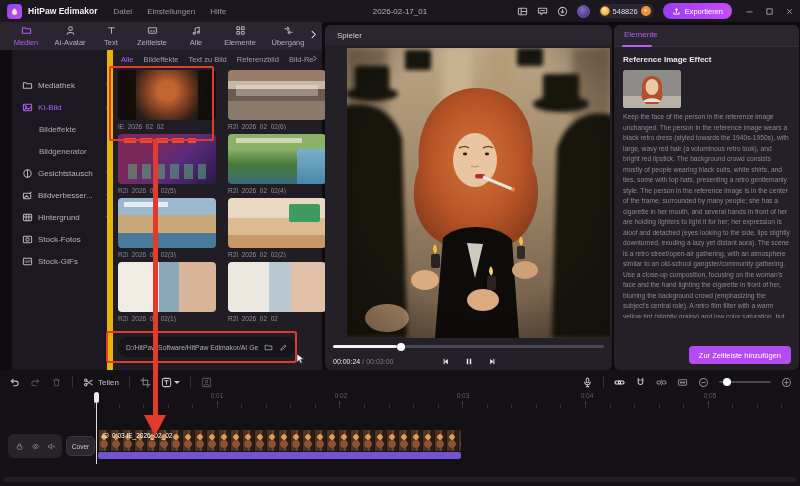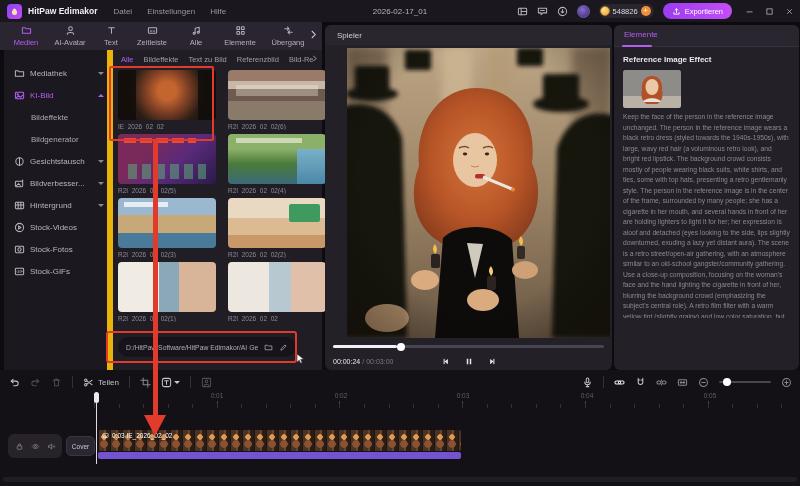--- a/index.html
+++ b/index.html
@@ -21,21 +21,21 @@
 .pluscoin{width:10px;height:10px;border-radius:50%;background:#f0903a;color:#fff;font-size:8px;line-height:9px;text-align:center}
 .export-btn{display:flex;align-items:center;gap:4px;height:16px;padding:0 9px;border-radius:8px;background:linear-gradient(90deg,#9b3cf0,#c44df5);color:#fff;font-size:7.5px}
 .winctl{display:flex;gap:11px;margin-left:4px;color:#c0bdc6}
 
 .tabbar{position:absolute;left:0;top:22px;width:322px;height:28px;background:#2a2530;display:flex;align-items:center;padding-left:6px;overflow:hidden}
 .mtab{display:flex;flex-direction:column;align-items:center;gap:2px;font-size:7.5px;color:#b3afbb;min-width:40px}
 .mtab.sm{min-width:34px}.mtab.lg{min-width:48px}
 .mtab.active{color:#b45ef5}
 .tab-more{position:absolute;right:3px;top:7px;color:#e8e6ec}
 
-.sidebar{position:absolute;left:4px;top:50px;width:107px;height:320px;background:#1c1820;padding-top:12px}
+.sidebar{position:absolute;left:12px;top:50px;width:107px;height:320px;background:#1c1820;padding-top:24px}
 .sitem{height:22px;display:flex;align-items:center;gap:5px;padding:0 7px 0 10px;font-size:8px;color:#b8b4be}
 .sitem .lbl{flex:1;white-space:nowrap;overflow:hidden}
 .sitem.active{color:#b45ef5}
 .ssub{height:22px;display:flex;align-items:center;padding-left:27px;font-size:8px;color:#aca8b4}
 .ssub.active{color:#b45ef5}
 .cdn{width:0;height:0;border-left:3px solid transparent;border-right:3px solid transparent;border-top:3.5px solid #8a8692}
 .cup{width:0;height:0;border-left:3px solid transparent;border-right:3px solid transparent;border-bottom:3.5px solid #b45ef5}
 
 .media{position:absolute;left:107px;top:50px;width:215px;height:320px;background:#211d25;border-left:6px solid #eab308}
 .mtabs{display:flex;gap:10px;padding:5px 8px 0 8px;font-size:7.5px;color:#a09cab;position:relative}
@@ -278,27 +278,20 @@
     <span class="lbl">Bildverbesser...</span>
       <span class="cdn"></span>
   </div>
   <div class="sitem">
     <svg class="ic" viewBox="0 0 12 12">
         <rect x="1.5" y="2.5" width="9" height="7" rx="1"></rect>
         <path d="M1.5 5.5h9M4.5 2.5v7M7.5 2.5v7"></path>
       </svg>
     <span class="lbl">Hintergrund</span>
       <span class="cdn"></span>
-  </div>
-  <div class="sitem">
-    <svg class="ic" viewBox="0 0 12 12">
-        <circle cx="6" cy="6" r="4.5"></circle>
-        <path d="M5 4.3 7.6 6 5 7.7z"></path>
-      </svg>
-    <span class="lbl">Stock-Videos</span>
   </div>
   <div class="sitem">
     <svg class="ic" viewBox="0 0 12 12">
         <rect x="1.5" y="2.5" width="9" height="7" rx="1"></rect>
         <circle cx="6" cy="6" r="1.8"></circle>
       </svg>
     <span class="lbl">Stock-Fotos</span>
   </div>
   <div class="sitem">
     <svg class="ic" viewBox="0 0 12 12">
@@ -472,20 +465,21 @@
       <svg viewBox="0 0 58 38" style="width:100%;height:100%;display:block">
           <rect width="58" height="38" fill="#8e8c89"></rect>
           <rect y="26" width="58" height="12" fill="#b9b1a6"></rect>
           <path d="M29 6c7 0 11 6 10 14 2 8-2 13-5 14h-10c-3-1-7-6-5-14-1-8 3-14 10-14z" fill="#b2502a"></path>
           <ellipse cx="29" cy="17" rx="6.5" ry="8" fill="#ebc9a6"></ellipse>
           <path d="M20 32c2-5 16-5 18 0z" fill="#e8e2d8"></path>
         </svg>
     </div>
     <div class="prompt">Keep the face of the person in the reference image unchanged. The person in the reference image wears a black retro dress (styled towards the 1940s-1950s), with large, wavy red hair (a voluminous retro look), and bright red lipstick. The background crowd consists mostly of people wearing black suits, white shirts, and ties, some with top hats, presenting a retro gentlemanly style. The person in the reference image is in the center of the frame, surrounded by many people; she has a cigarette in her mouth, and several hands in front of her are holding lighters to light it for her; her expression is aloof and detached (eyes looking to the side, lips slightly downturned, exuding a lazy yet distant aura). The scene is a retro street/open-air gathering, with an atmosphere similar to an old-school gangster/community gathering. Use a close-up composition, focusing on the woman's face and the hand lighting the cigarette in front of her, blurring the background crowd (emphasizing the subject's central role). A retro film filter with a warm yellow tint (slightly grainy) and low color saturation, but with red hair color/lipstick</div>
   </div>
+  <div class="add-btn">Zur Zeitleiste hinzufügen</div>
 </div>
 
 <div class="timeline">
   <div class="ttool">
     <div class="tl-left">
       <span class="en">
           <svg class="ic" viewBox="0 0 12 12">
             <path d="M2.5 4.5h5a2.5 2.5 0 0 1 0 5H5"></path>
             <path d="M4.5 2.5l-2 2 2 2"></path>
           </svg>

